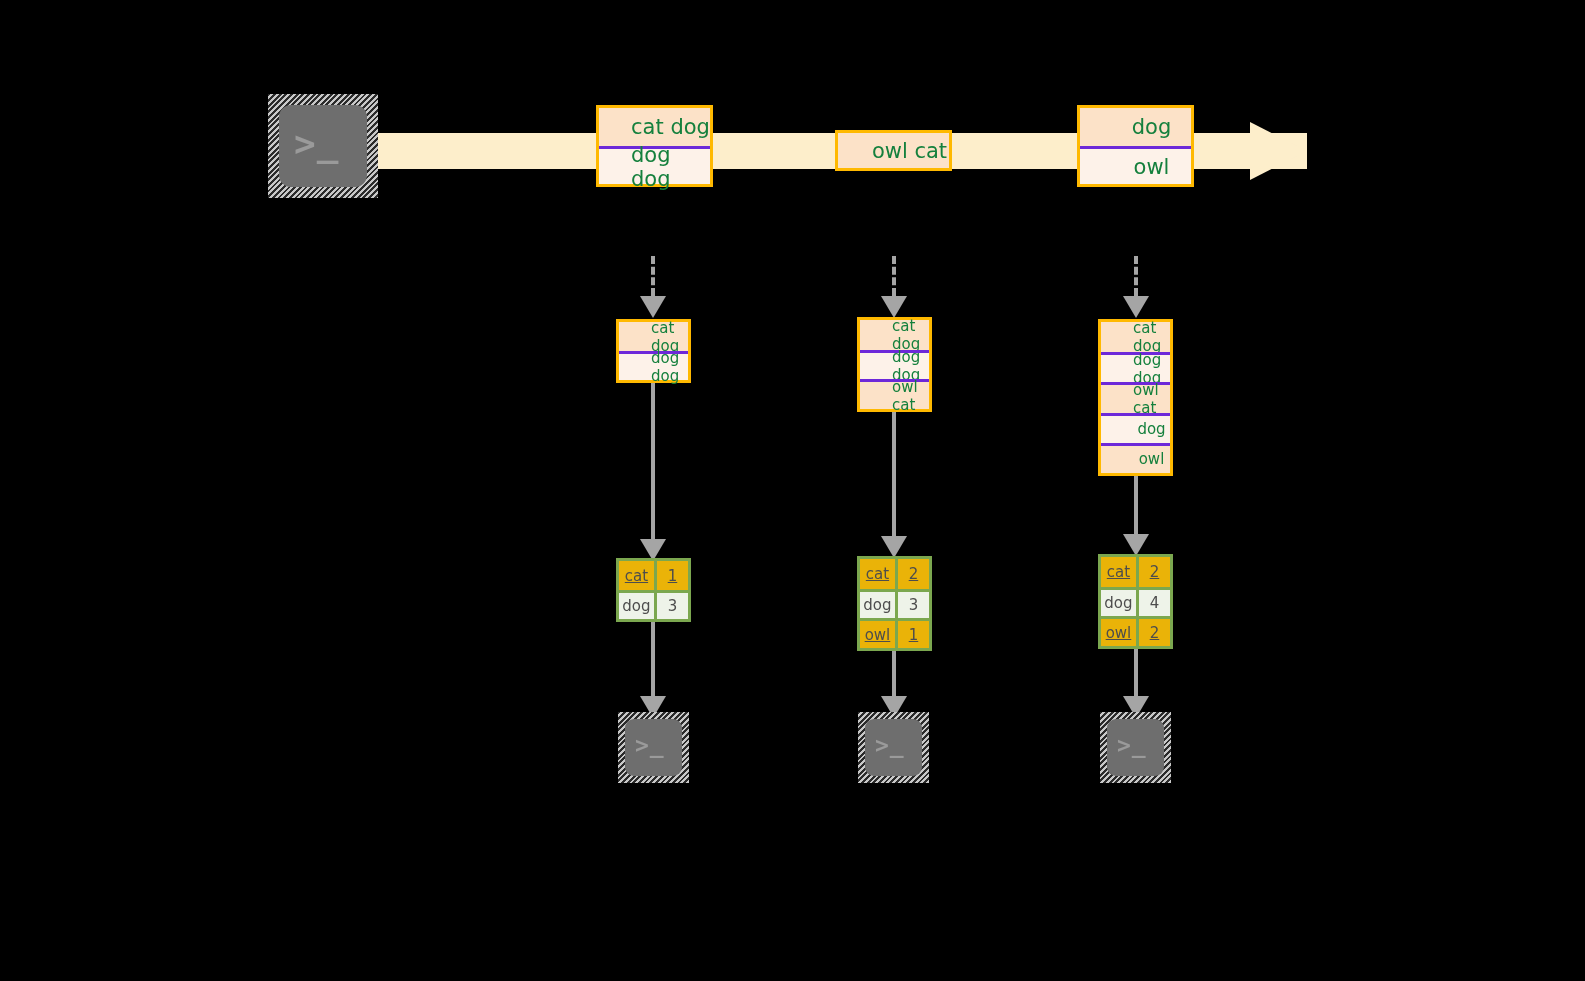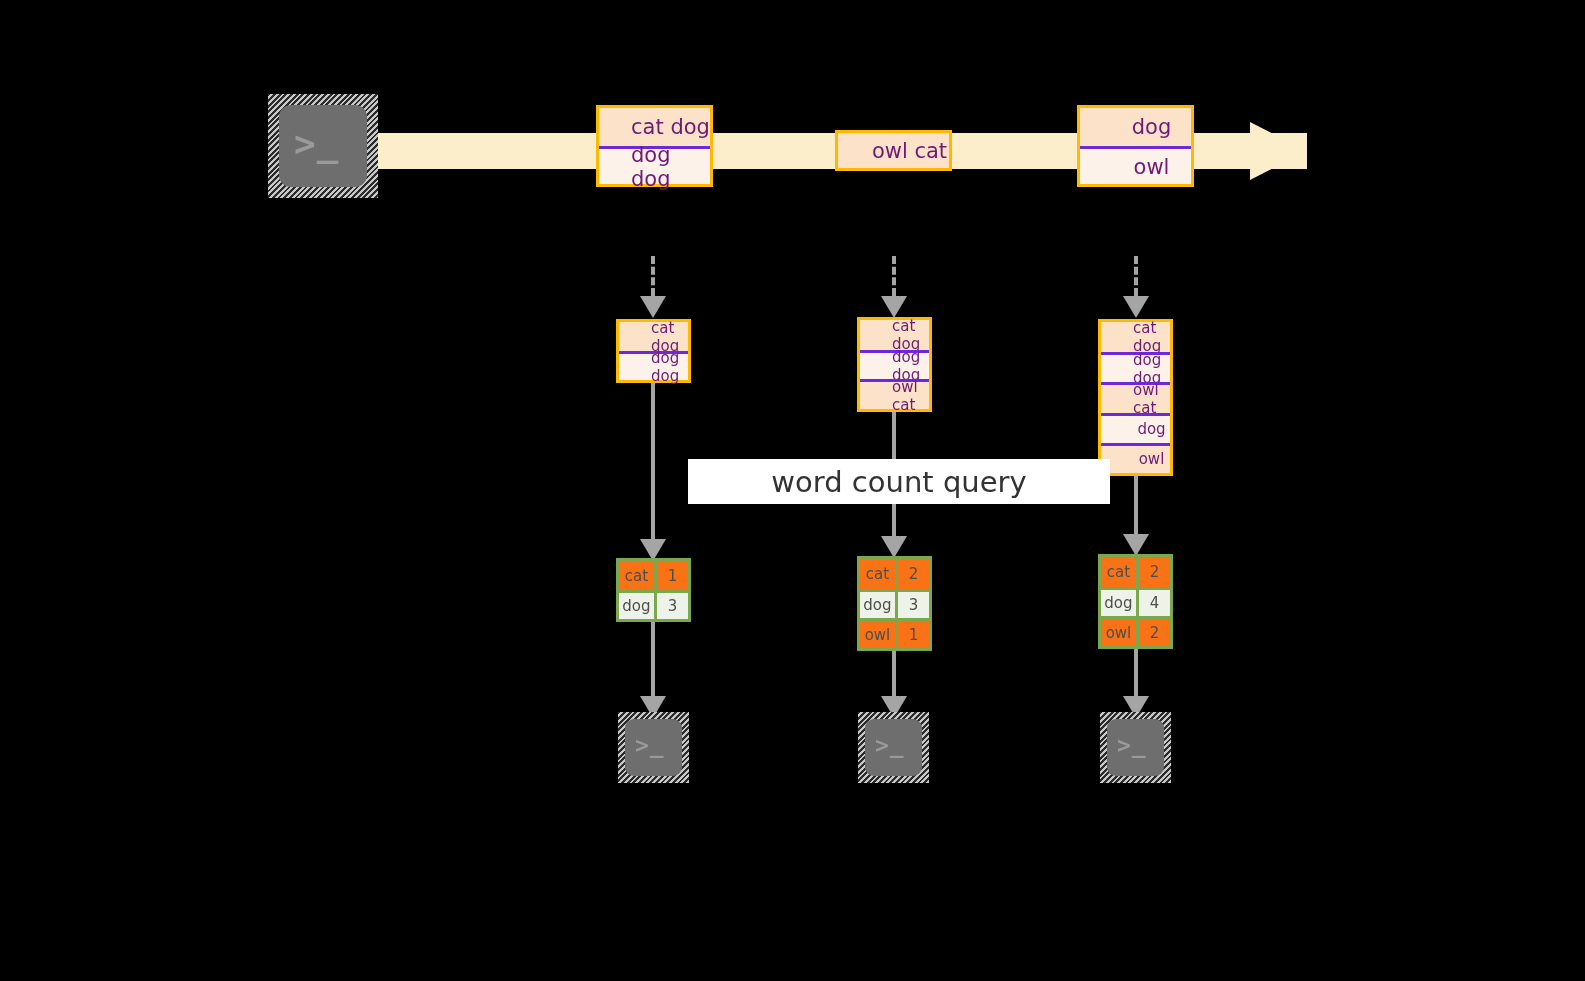--- a/index.html
+++ b/index.html
@@ -18,34 +18,34 @@
       background-image:repeating-linear-gradient(135deg,#2b2b2b 0 2px,#c8c8c8 2px 4px);}
   .term .face{position:absolute;background:#6e6e6e;border-radius:12px;}
   .term .glyph{position:absolute;color:#9a9a9a;font-weight:700;
       font-family:"DejaVu Sans Mono","Liberation Mono",monospace;
       line-height:1;letter-spacing:1px;}
 
   
   .obox{position:absolute;box-sizing:border-box;border:3px solid #ffb900;
         display:flex;flex-direction:column;}
   .obox .row{box-sizing:border-box;display:flex;align-items:center;
-        justify-content:center;color:#701a75;padding-left:32px;}
+        justify-content:center;color:#15803d;padding-left:32px;}
   .obox .row.a{background:#fce2c8;}
   .obox .row.b{background:#fdf2e9;}
   .obox .row + .row{border-top:3px solid #6d28d9;}
 
   
   .gtab{position:absolute;box-sizing:border-box;border:3px solid #7ba74f;
         display:flex;flex-direction:column;}
   .gtab .grow{display:flex;box-sizing:border-box;}
   .gtab .grow + .grow{border-top:3px solid #7ba74f;}
   .gtab .gk,.gtab .gv{box-sizing:border-box;display:flex;align-items:center;
         justify-content:center;color:#4d4d4d;}
   .gtab .gk{border-right:3px solid #7ba74f;}
-  .gtab .grow.a .gk,.gtab .grow.a .gv{background:#f97316;}
+  .gtab .grow.a .gk,.gtab .grow.a .gv{background:#eab308;text-decoration:underline;}
   .gtab .grow.b .gk,.gtab .grow.b .gv{background:#eef3e9;}
 
   
   .conn{position:absolute;}
   .conn .shaft{position:absolute;left:50%;transform:translateX(-50%);
         width:4px;background:#a5a5a5;}
   .conn .shaft.dash{width:0;border-left:4px dashed #a5a5a5;background:none;}
   .conn .head{position:absolute;left:50%;transform:translateX(-50%);
         width:0;height:0;border-style:solid;
         border-color:#a5a5a5 transparent transparent transparent;
@@ -199,17 +199,14 @@
     <div class="shaft" style="top:0;height:47px;"></div>
     <div class="head" style="top:47px;"></div>
   </div>
 
   <div class="term" style="left:1100px;top:712px;width:71px;height:71px;">
     <div class="hatch"></div>
     <div class="face" style="left:7px;top:7px;right:7px;bottom:7px;border-radius:9px;"></div>
     <div class="glyph" style="left:17px;top:22px;font-size:23px;">&gt;_</div>
   </div>
 
-  <div class="banner" style="left:688px;top:459px;width:422px;height:45px;">
-    <span style="font-size:29px;">word count query</span>
-  </div>
 
 </div>
 
 </body></html>

